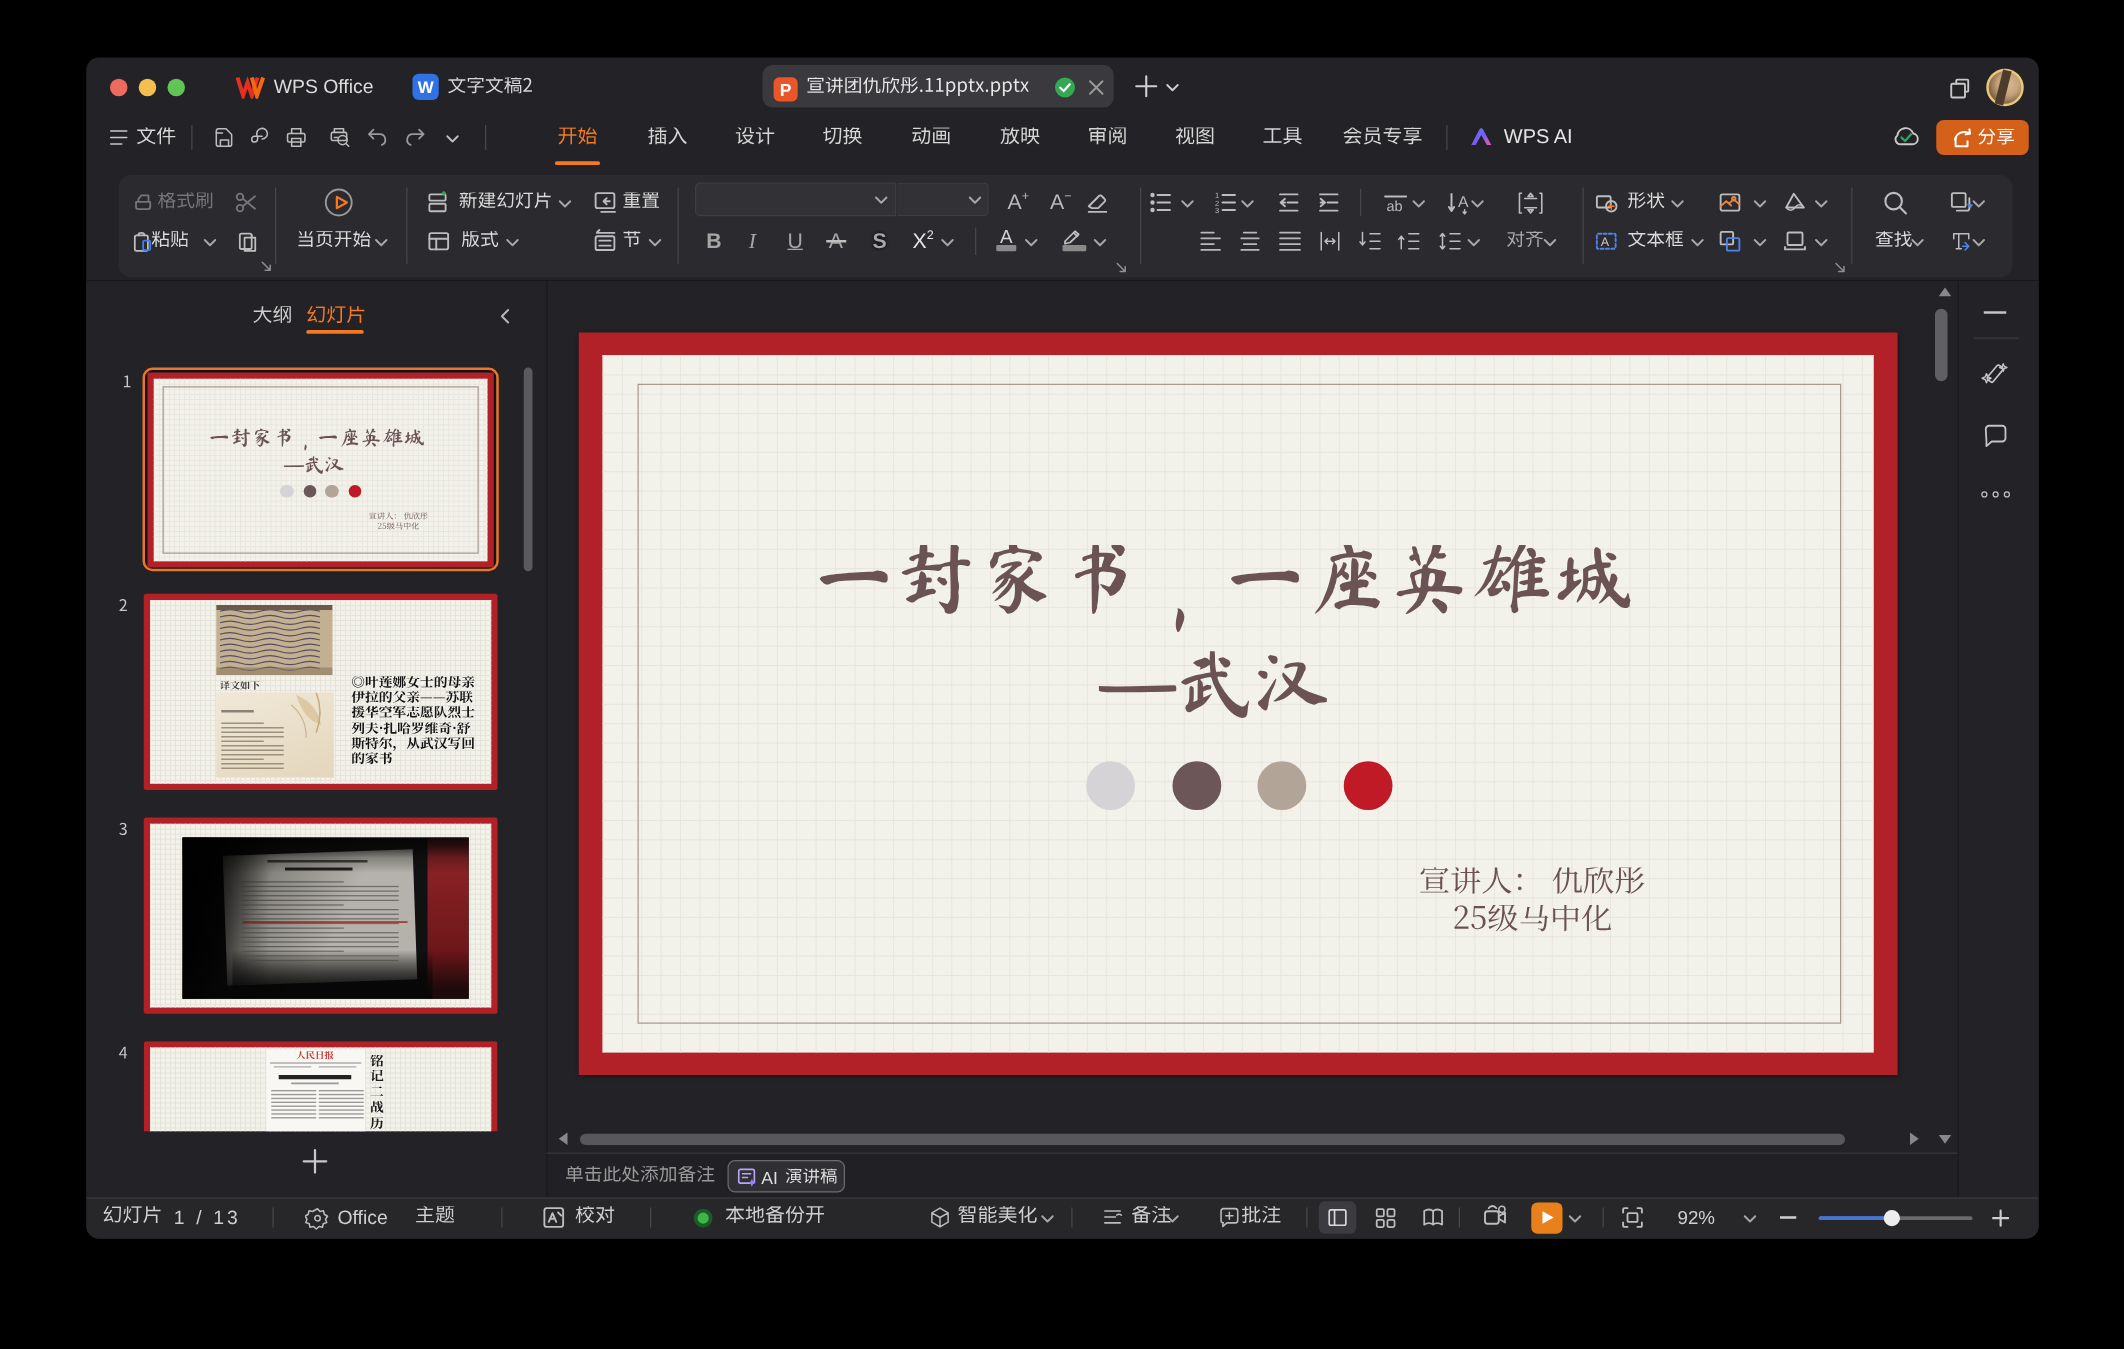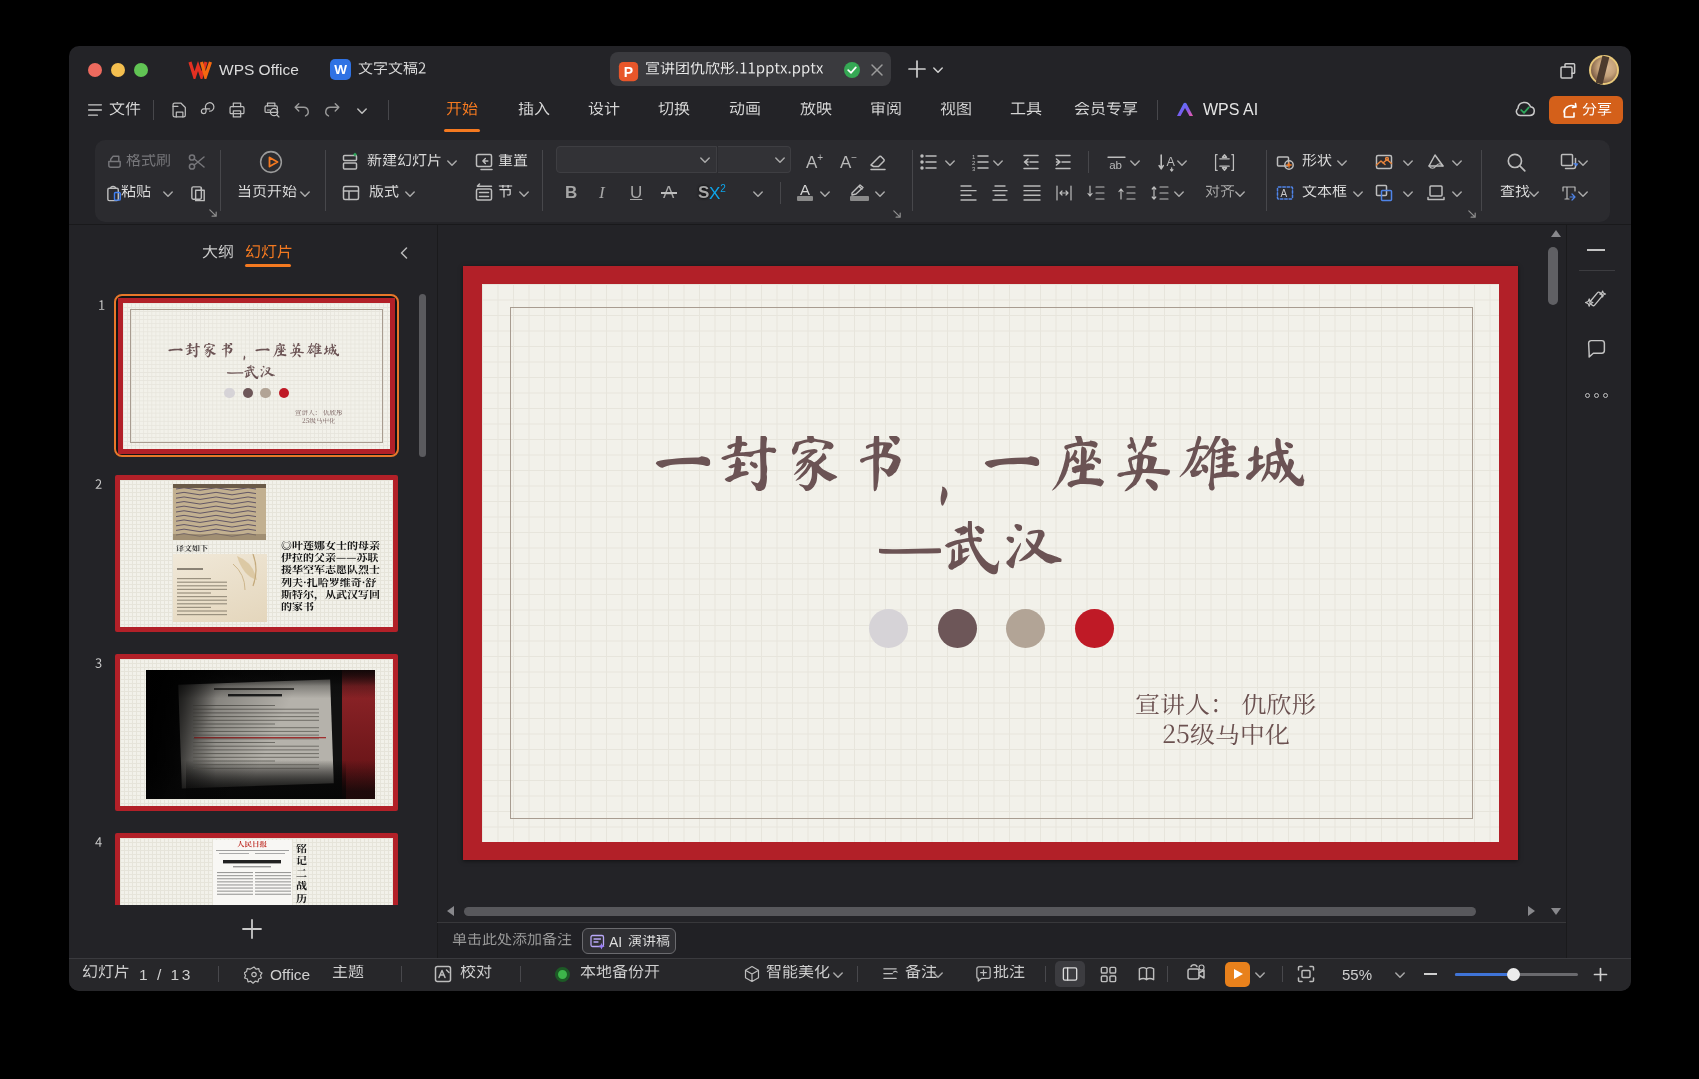--- a/index.html
+++ b/index.html
@@ -548,21 +548,21 @@
         <path d="M3 13 l8-8 a1.5 1.5 0 0 1 2.5 0 l2 2 a1.5 1.5 0 0 1 0 2.5 l-5 5 h-5 Z"></path>
         <path d="M3 17.5 h14"></path>
       </g>
     </svg>
     <div class="abs" style="left:496px;top:137px;font-size:17px;color:#a6a6a6;font-weight:bold">B</div>
     <div class="abs" style="left:530px;top:137px;font-size:17px;color:#a6a6a6;font-style:italic;font-family:Liberation Serif">I</div>
     <div class="abs" style="left:561px;top:137px;font-size:17px;color:#a6a6a6;text-decoration:underline">U</div>
     <div class="abs" style="left:594px;top:137px;font-size:17px;color:#a6a6a6">A</div>
     <div class="abs" style="left:592px;top:146px;width:16px;height:1.5px;background:#bfbfbf"></div>
     <div class="abs" style="left:629px;top:137px;font-size:17px;color:#a6a6a6;font-weight:bold;text-shadow:0 0 3px #000">S</div>
-    <div class="abs" style="left:640px;top:137px;font-size:17px;color:#0ea5e9">X<sup style="font-size:10px">2</sup></div>
+    <div class="abs" style="left:661px;top:137px;font-size:17px;color:#e5e5e5">X<sup style="font-size:10px">2</sup></div>
     <svg class="abs" style="left:683px;top:142px" width="12" height="12" viewBox="0 0 12 12">
       <path d="M1.8 4 L6 8.2 L10.2 4" stroke="#a8a8a8" stroke-width="1.5" fill="none" stroke-linecap="round" stroke-linejoin="round"></path>
     </svg>
     <div class="abs" style="left:711px;top:136px;width:1px;height:22px;background:#47474b"></div>
     <div class="abs" style="left:731px;top:135px;font-size:15px;color:#d3d3d3">A</div>
     <div class="abs" style="left:728px;top:150px;width:16px;height:5px;border-radius:1px;background:#8a8a8a"></div>
     <svg class="abs" style="left:750px;top:142px" width="12" height="12" viewBox="0 0 12 12">
       <path d="M1.8 4 L6 8.2 L10.2 4" stroke="#a8a8a8" stroke-width="1.5" fill="none" stroke-linecap="round" stroke-linejoin="round"></path>
     </svg>
     <svg class="abs" style="left:781px;top:135px" width="16" height="16" viewBox="0 0 16 16">
@@ -1348,21 +1348,21 @@
     <svg class="abs" style="left:1185px;top:923px" width="12" height="12" viewBox="0 0 12 12">
       <path d="M1.8 4 L6 8.2 L10.2 4" stroke="#a8a8a8" stroke-width="1.5" fill="none" stroke-linecap="round" stroke-linejoin="round"></path>
     </svg>
     <div class="abs" style="left:1213px;top:920px;width:1px;height:16px;background:#48484c"></div>
     <svg class="abs" style="left:1227px;top:918px" width="20" height="20" viewBox="0 0 20 20">
       <g stroke="#bdbdbd" stroke-width="1.5" fill="none" stroke-linecap="round" stroke-linejoin="round">
         <path d="M2.5 6 V3.5 a1 1 0 0 1 1-1 H6 M14 2.5 h2.5 a1 1 0 0 1 1 1 V6 M17.5 14 v2.5 a1 1 0 0 1 -1 1 H14 M6 17.5 H3.5 a1 1 0 0 1 -1-1 V14"></path>
         <rect x="6" y="6.5" width="8" height="7" rx="1"></rect>
       </g>
     </svg>
-    <div class="abs" style="left:1273px;top:920px;font-size:15px;color:#cfcfcf">55%</div>
+    <div class="abs" style="left:1273px;top:920px;font-size:15px;color:#cfcfcf">92%</div>
     <svg class="abs" style="left:1325px;top:923px" width="12" height="12" viewBox="0 0 12 12">
       <path d="M1.8 4 L6 8.2 L10.2 4" stroke="#a8a8a8" stroke-width="1.5" fill="none" stroke-linecap="round" stroke-linejoin="round"></path>
     </svg>
     <div class="abs" style="left:1355px;top:927px;width:13px;height:2px;background:#cfcfcf"></div>
     <div class="abs" style="left:1386px;top:926.5px;width:123px;height:3px;border-radius:2px;background:#6a6a6e"></div>
     <div class="abs" style="left:1386px;top:926.5px;width:58px;height:3px;border-radius:2px;background:#3f74d8"></div>
     <div class="abs" style="left:1438px;top:921.5px;width:13px;height:13px;border-radius:7px;background:#ececec"></div>
     <svg class="abs" style="left:1523.5px;top:920.5px" width="15" height="15" viewBox="0 0 15 15">
       <g stroke="#cfcfcf" stroke-width="1.7" fill="none" stroke-linecap="round" stroke-linejoin="round">
         <path d="M7.5 1.5 V13.5 M1.5 7.5 H13.5"></path>

